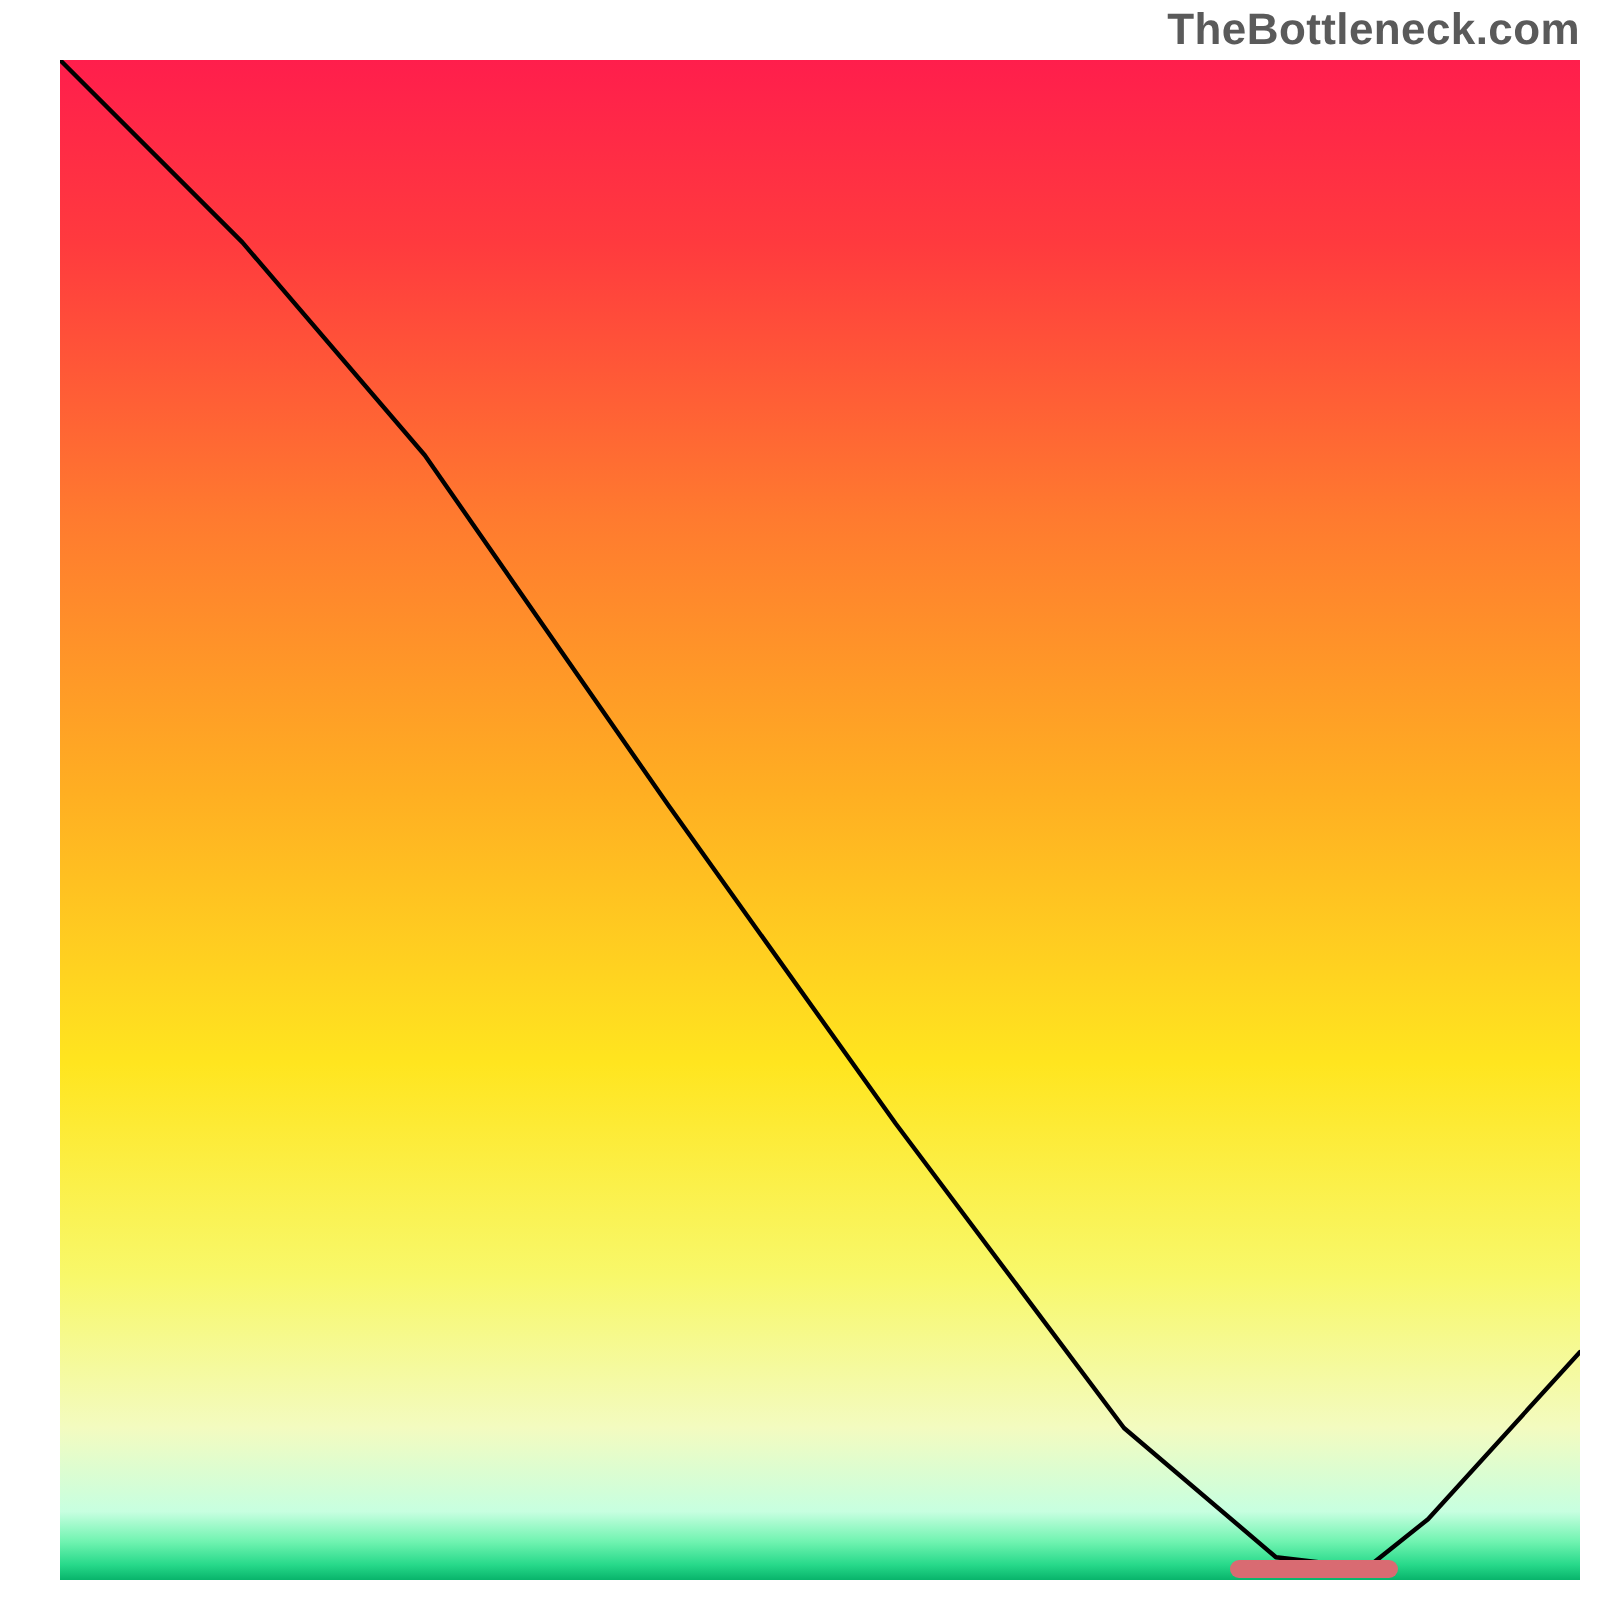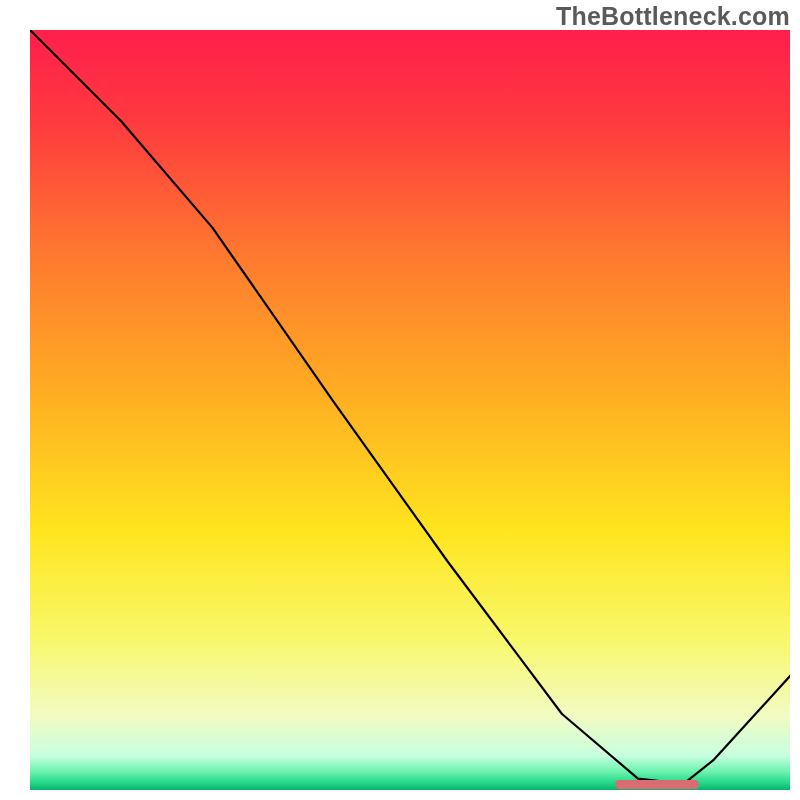--- a/index.html
+++ b/index.html
@@ -13,21 +13,21 @@
   }
   .frame {
     position: relative;
     width: 800px;
     height: 800px;
   }
   .watermark {
     position: absolute;
     top: 2px;
     right: 10px;
-    font-size: 25px;
+    font-size: 22px;
     font-weight: 600;
     color: #5a5a5a;
     letter-spacing: 0.2px;
   }
   .plot-area {
     position: absolute;
     left: 30px;
     top: 30px;
     width: 760px;
     height: 760px;

